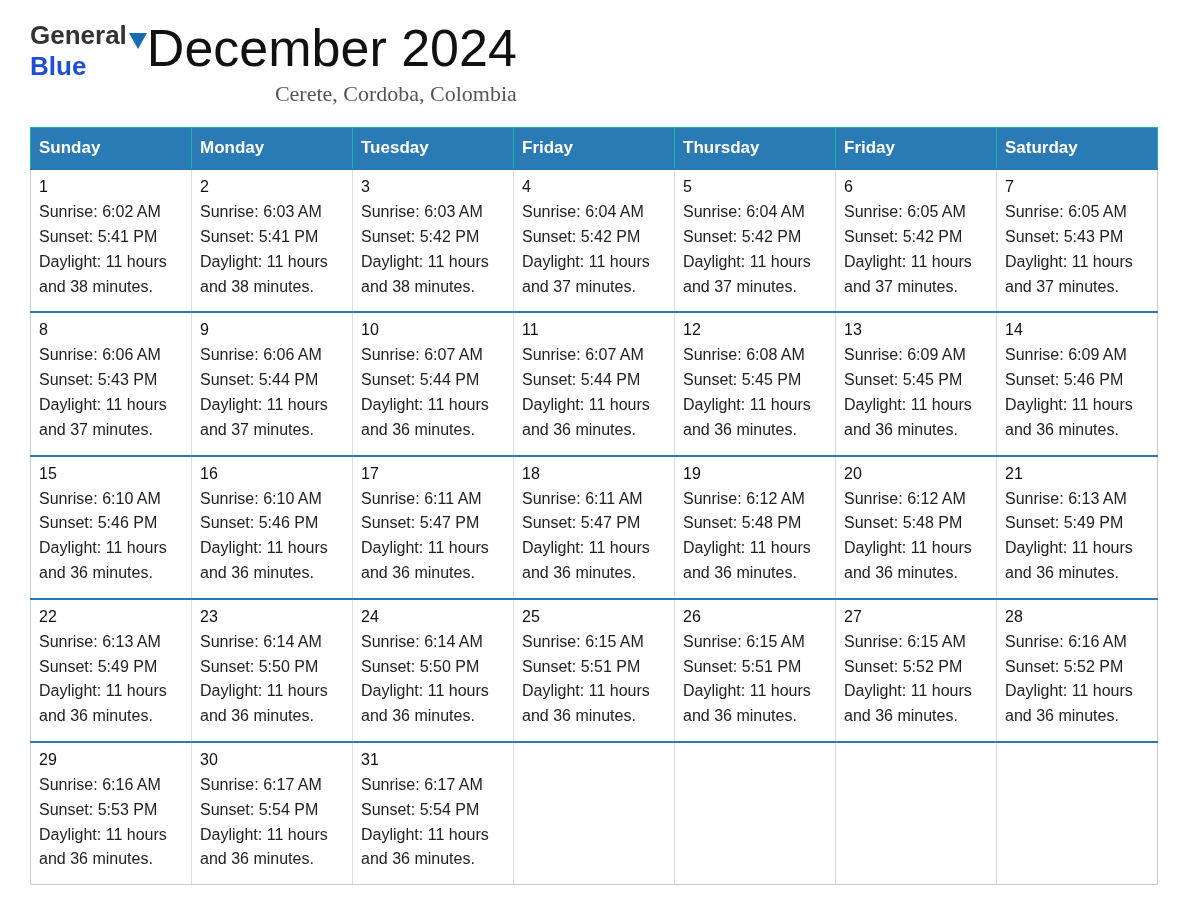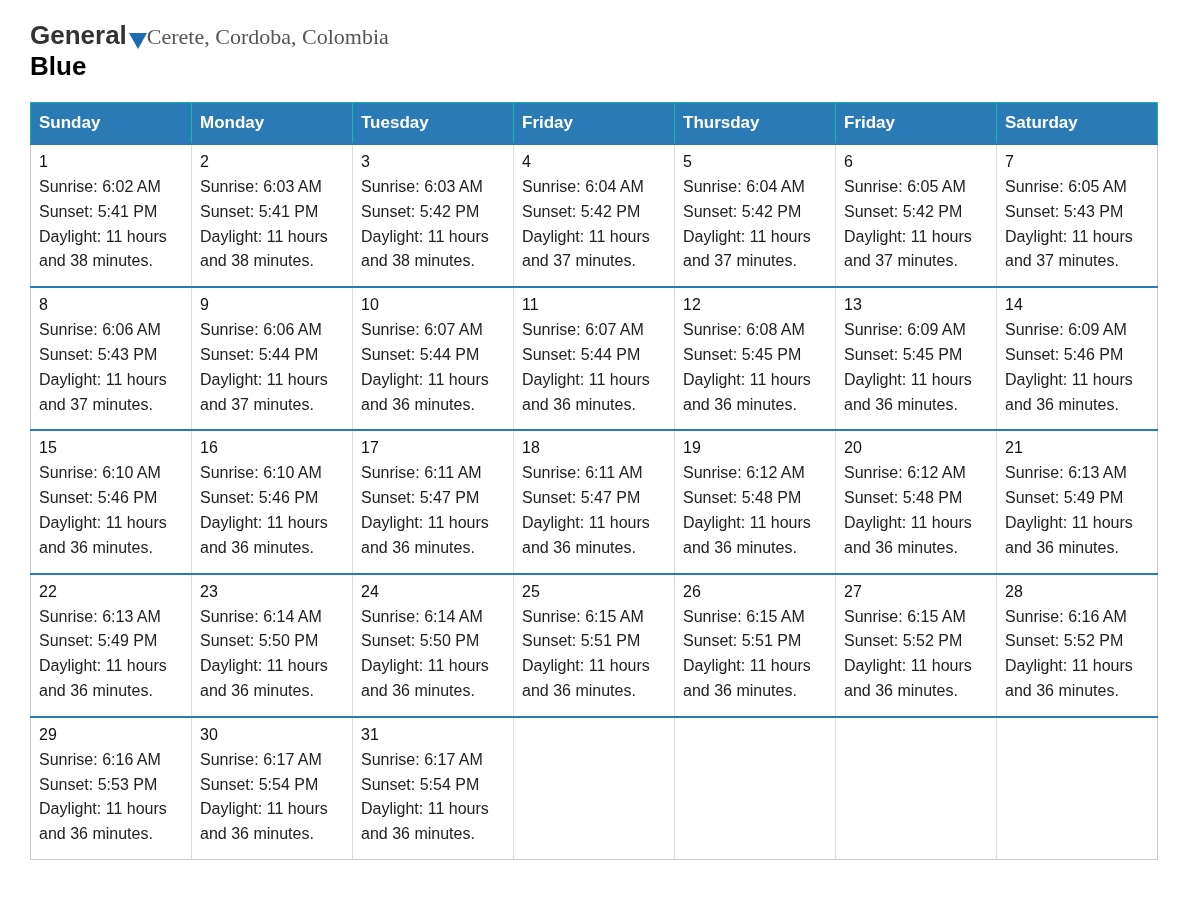--- a/index.html
+++ b/index.html
@@ -22,21 +22,21 @@
       gap: 4px;
     }
     .logo-text-general {
       font-size: 26px;
       font-weight: bold;
       color: #333;
     }
     .logo-blue {
       font-size: 26px;
       font-weight: bold;
-      color: #000000;
+      color: #1d4ed8;
     }
     .logo-block {
       display: flex;
       flex-direction: column;
     }
     .logo-row1 {
       display: flex;
       align-items: flex-end;
     }
     .title-block {
@@ -111,20 +111,21 @@
             <polygon points="0,0 18,0 9,16" fill="#1a6baf"></polygon>
           </svg>
         </div>
       </div>
       <div>
         <span class="logo-blue">Blue</span>
       </div>
     </div>
   </div>
   <div class="title-block">
+    <div class="month-title">December 2024</div>
     <div class="location-title">Cerete, Cordoba, Colombia</div>
   </div>
 </div>
 
 <table class="calendar-table">
   <thead>
     <tr>
       <th>Sunday</th>
       <th>Monday</th>
       <th>Tuesday</th>

